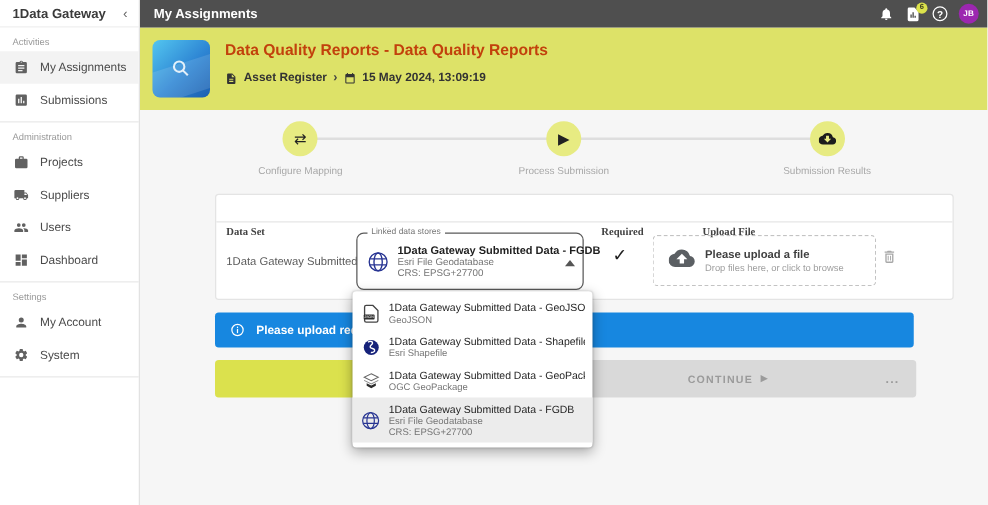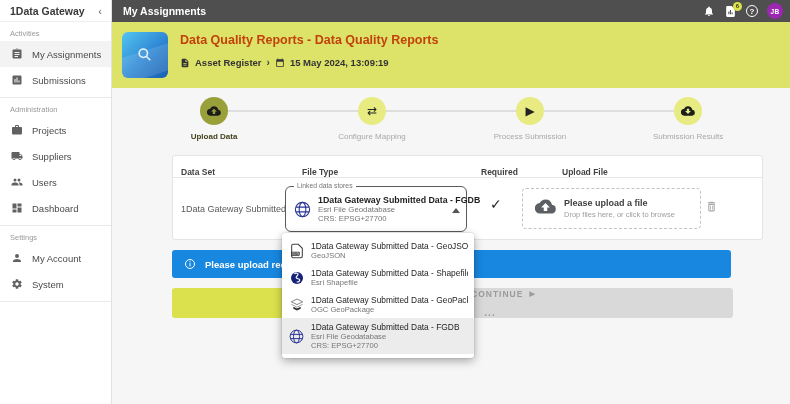--- a/index.html
+++ b/index.html
@@ -47,21 +47,21 @@
   .step-circle { width:28px; height:28px; border-radius:50%; margin:0 auto; display:flex; align-items:center; justify-content:center; position:relative; }
   .step.active .step-circle { background:#99a03a; }
   .step:not(.active) .step-circle { background:#e7eb82; }
   .step-glyph { font-size:12px; color:#222; line-height:1; }
   .step-label { margin-top:7px; font-size:8px; color:#a8a8a8; }
   .step.active .step-label { color:#44441f; font-weight:bold; }
 
   
   .card { position:absolute; left:172px; top:155px; width:591px; height:85px; background:#fff; border:1px solid #e4e4e4; border-radius:3px; }
   .thead { position:relative; height:22px; border-bottom:1px solid #e6e6e6; }
-  .th { position:absolute; top:11px; font-size:8.5px; font-weight:bold; color:#424242; }
+  .th { position:absolute; top:24px; font-size:8.5px; font-weight:bold; color:#424242;font-family:Liberation Serif, serif; }
   .th1{left:8px;} .th2{left:117px;margin-left:12px;} .th3{left:308px;} .th4{left:349px;padding-left:40px;}
   .trow { position:relative; height:61px; }
   .cell-dataset { position:absolute; left:8px; top:26px; font-size:9px; color:#5a5a5a; }
 
   .select-box { position:absolute; left:112px; top:8px; width:182px; height:46px; border:1.5px solid #5a5a5a; border-radius:6px; background:#fff; cursor:pointer; }
   .select-legend { position:absolute; top:-5px; left:8px; background:#fff; padding:0 3px; font-size:6.8px; color:#777; }
   .select-inner { display:flex; align-items:center; height:100%; padding:0 14px 0 7px; gap:6px; }
   .select-texts { flex:1; min-width:0; }
   .sel-title { font-size:8.8px; font-weight:bold; color:#1e1e1e; white-space:nowrap; }
   .sel-sub, .sel-crs { font-size:7.8px; color:#757575; white-space:nowrap; }
@@ -76,21 +76,21 @@
   .trash { position:absolute; left:532px; top:21px; cursor:pointer; }
   .trash svg { fill:#a8a8a8; }
 
   
   .alert { position:absolute; left:172px; top:250px; width:559px; height:28px; background:#1787e0; border-radius:3px; display:flex; align-items:center; gap:9px; padding-left:12px; }
   .alert-text { font-size:9.5px; font-weight:bold; color:#fff; }
 
   
   .actions { position:absolute; left:172px; top:288px; width:591px; height:30px; }
   .btn-yellow { position:absolute; left:0; top:0; width:294px; height:30px; background:#dbe14d; border-radius:3px; cursor:pointer; }
-  .btn-gray { position:absolute; left:299px; top:0; width:262px; height:30px; background:#d9d9d9; border-radius:3px; display:flex; align-items:flex-start;flex-direction:column; }
+  .btn-gray { position:absolute; left:299px; top:0; width:262px; height:30px; background:#d9d9d9; border-radius:3px; display:flex; align-items:center; }
   .btn-continue { flex:1; display:flex; align-items:center; justify-content:center; gap:6px; font-size:8.5px; letter-spacing:1px; color:#9b9b9b; font-weight:bold; }
   .btn-continue .play { font-size:7px; }
   .btn-divider { width:1px; background:#c2c2c2; margin:4px 0; }
   .btn-more { width:38px; display:flex; align-items:center; justify-content:center; color:#9b9b9b; font-size:10px; letter-spacing:1px; font-weight:bold; }
 
   
   .menu { position:absolute; left:282px; top:233px; width:192px; background:#fff; border-radius:3px; box-shadow:0 3px 10px rgba(0,0,0,.32), 0 0 2px rgba(0,0,0,.2); padding:4px 0; z-index:10; }
   .menu-item { display:flex; align-items:center; gap:6px; padding:4px 6px; cursor:pointer; }
   .menu-item.selected { background:#ececec; }
   .mi-icon { flex:0 0 17px; display:flex; align-items:center; justify-content:center; }
@@ -218,28 +218,20 @@
       <span class="hb-sep">›</span>
       <svg viewBox="0 0 24 24" width="10" height="10">
           <path d="M19 3h-1V1h-2v2H8V1H6v2H5a2 2 0 0 0-2 2v14a2 2 0 0 0 2 2h14a2 2 0 0 0 2-2V5a2 2 0 0 0-2-2zm0 16H5V9h14z"></path>
         </svg>
       <span class="hb-crumb">15 May 2024, 13:09:19</span>
     </div>
   </div>
 
   <div class="stepper">
     <div class="line"></div>
-    <div class="step active">
-      <div class="step-circle">
-          <svg viewBox="0 0 24 24" width="14" height="14" fill="#1c1c1c">
-            <path fill-rule="evenodd" d="M19.35 10.04A7.49 7.49 0 0 0 12 4 7.48 7.48 0 0 0 5.35 8.04 5.99 5.99 0 0 0 6 20h13a5 5 0 0 0 .35-9.96zM14 13v4h-4v-4H7l5-5 5 5z"></path>
-          </svg>
-        </div>
-      <div class="step-label">Upload Data</div>
-    </div>
     <div class="step">
       <div class="step-circle">
           <span class="step-glyph">⇄</span>
         </div>
       <div class="step-label">Configure Mapping</div>
     </div>
     <div class="step">
       <div class="step-circle">
           <span class="step-glyph">▶</span>
         </div>

